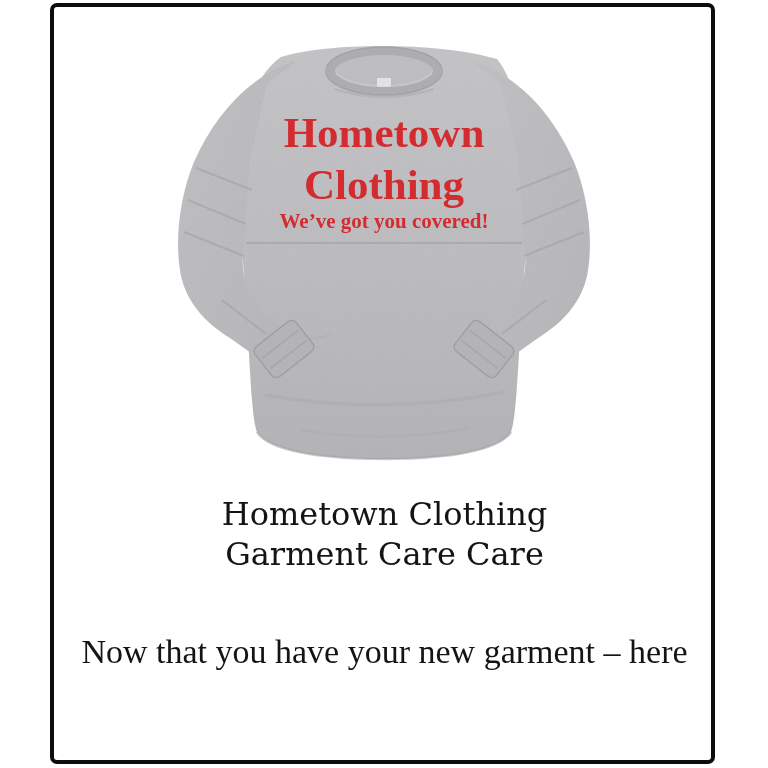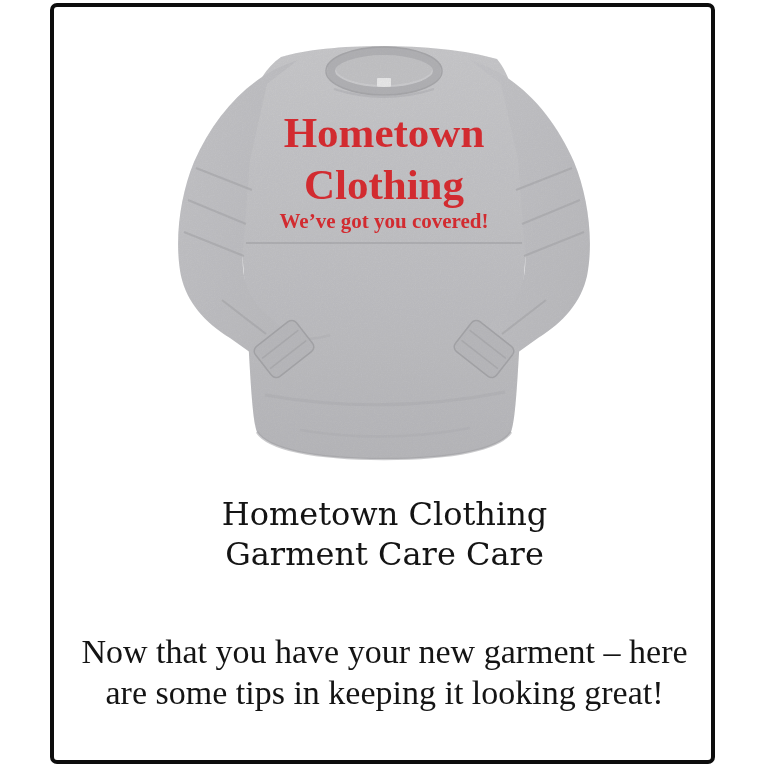--- a/index.html
+++ b/index.html
@@ -147,14 +147,13 @@
   </g>
 </svg>
 
 <div class="care-title">
   <div class="line">Hometown Clothing</div>
   <div class="line">Garment Care Care</div>
 </div>
 
 <div class="intro-paragraph">
   <div class="line">Now that you have your new garment – here</div>
-  <div class="line">are some tips in keeping it looking great!</div>
 </div>
 
 </body></html>

